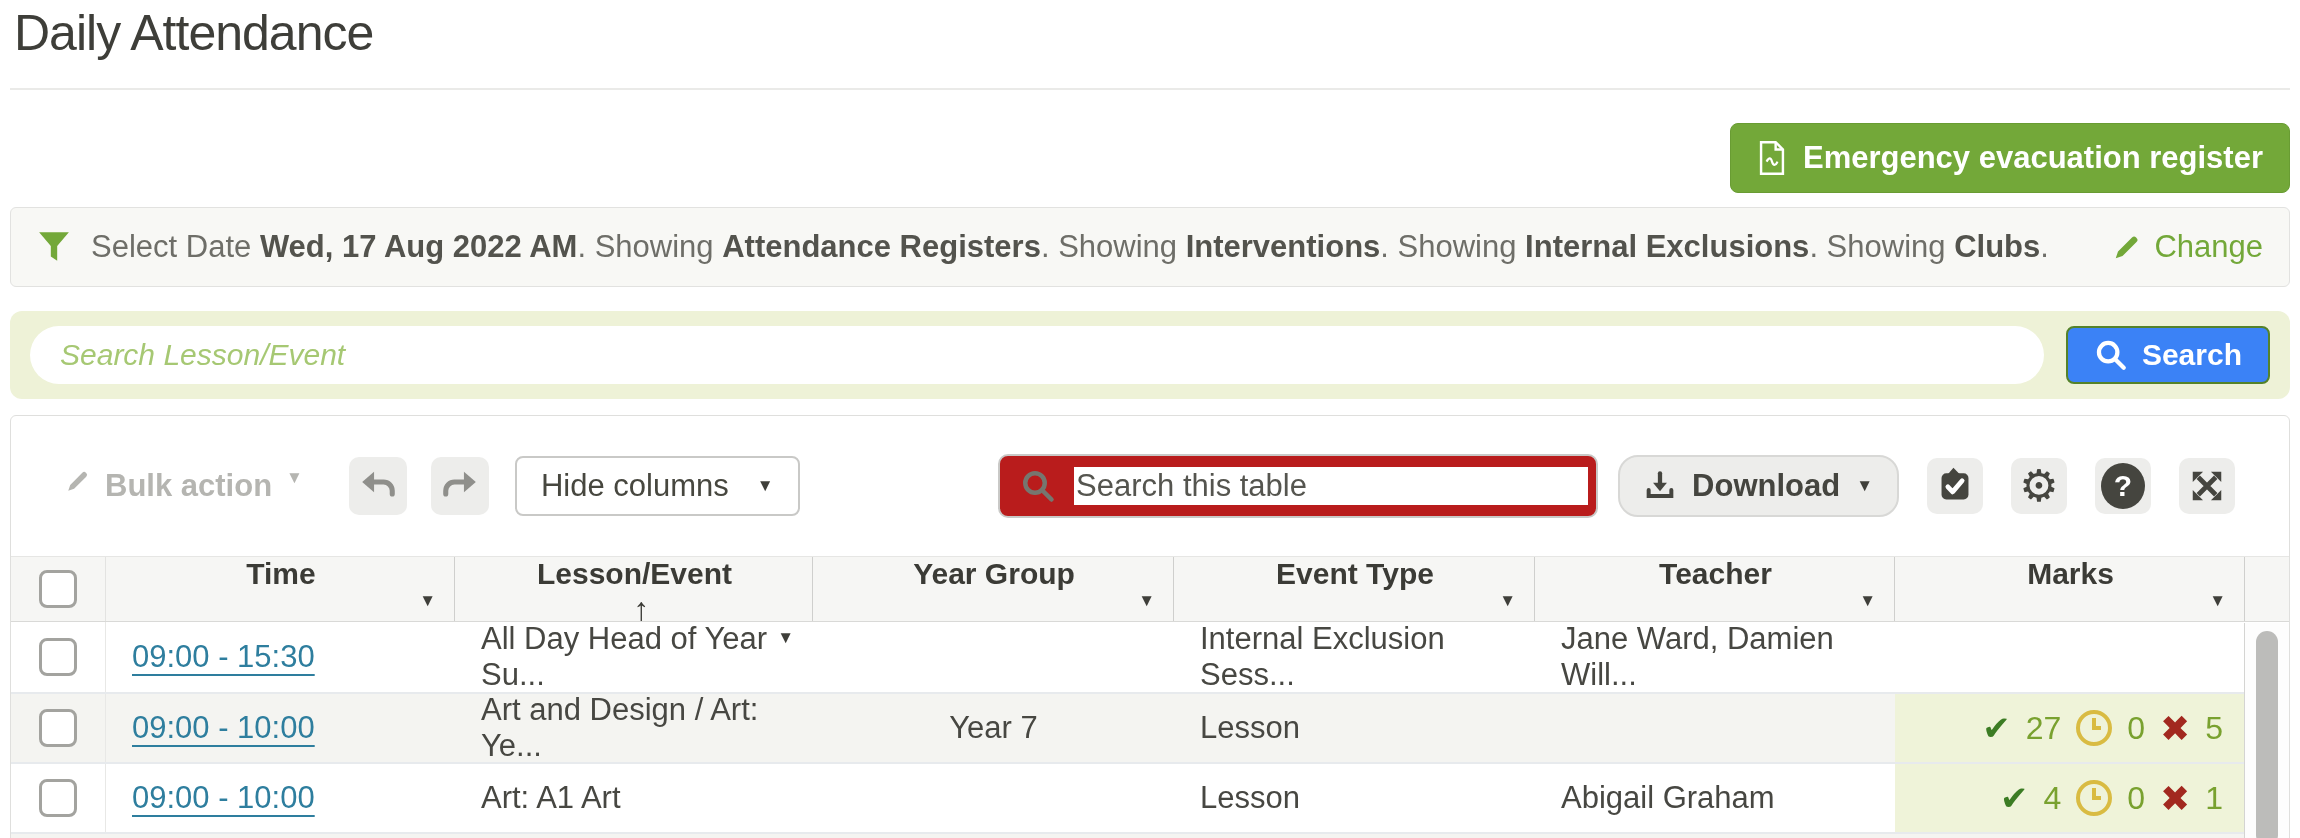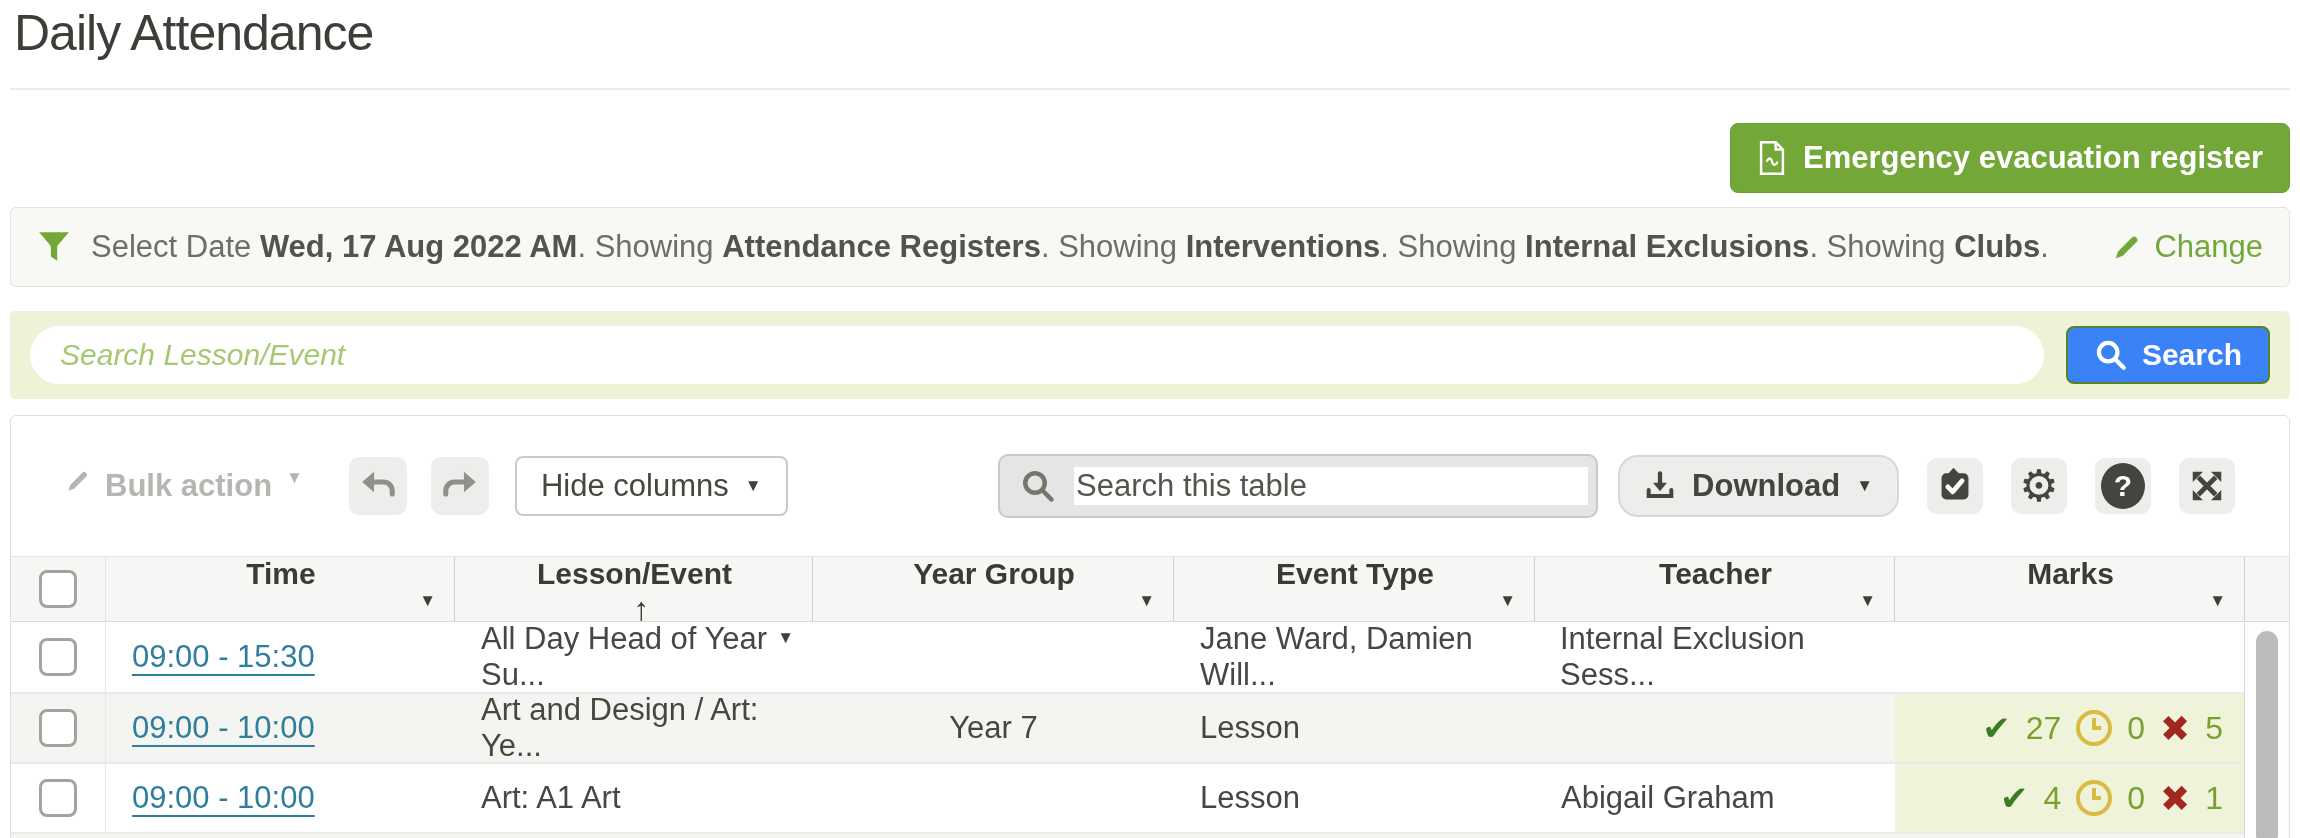--- a/index.html
+++ b/index.html
@@ -27,21 +27,21 @@
   .filter-bar { margin-top:14px; height:80px; background:#f8f8f5;
     border:1px solid #e2e2e0; border-radius:6px;
     display:flex; align-items:center; padding:0 26px; font-size:31px; }
   .filter-icon { flex:0 0 auto; margin-right:20px; display:flex; }
   .filter-text { flex:1; color:#6e6e68; white-space:nowrap; overflow:hidden; }
   .filter-text b { color:#53534d; }
   .change-link { display:flex; align-items:center; gap:12px; color:#73a839;
     font-size:31px; text-decoration:none; flex:0 0 auto; cursor:pointer; }
 
   
-  .search-panel { margin-top:24px; height:88px; background:#eef2d7; border-radius:5px;
+  .search-panel { margin-top:24px; height:88px; background:#eef2d7; border-radius:12px;
     display:flex; align-items:center; padding:0 20px; gap:22px; }
   .search-input { flex:1; height:58px; border:none; outline:none; border-radius:29px;
     background:#fff; font-size:30px; padding:0 30px; color:#4b4b46; font-family:inherit; }
   .search-input::placeholder { color:#a6c873; font-style:italic; }
   .btn-search { height:58px; padding:0 26px; background:#3b82f6; border:2px solid #55832a;
     border-radius:8px; color:#fff; font-weight:700; font-size:30px; cursor:pointer;
     display:flex; align-items:center; gap:14px; font-family:inherit; }
 
   
   .table-card { margin-top:16px; border:1px solid #dfdfdd; border-radius:6px 6px 0 0;
@@ -51,25 +51,25 @@
   .tbl-toolbar { display:flex; align-items:center; padding:38px 54px; height:140px; }
   .bulk-action { display:flex; gap:14px; color:#b5b5b1;
     font-size:31px; font-weight:700; background:none; border:none; cursor:pointer;
     font-family:inherit; padding:0; }
   .bulk-action .caret { color:#b5b5b1; }
   .icon-btn { width:58px; height:58px; background:#ededeb; border:none; border-radius:10px;
     display:flex; align-items:center; justify-content:center; cursor:pointer; }
   .u-margin { margin-left:46px; } .r-margin { margin-left:24px; }
   .btn-hide { margin-left:26px; height:60px; padding:0 24px; background:#fff;
     border:2px solid #c9c9c7; border-radius:8px; font-size:31px; color:#47473f;
-    display:flex; align-items:center; gap:16px; cursor:pointer; font-family:inherit; }
+    display:flex; align-items:center; gap:28px; cursor:pointer; font-family:inherit; }
   .caret { font-size:17px; color:#3f3f3a; }
   .table-search { margin-left:auto; width:600px; height:64px; border:2px solid #c9c9c7;
     border-radius:10px; display:flex; align-items:center; padding:0 8px 0 20px; gap:18px;
-    background:#e5e5e5; }
+    background:#b91c1c; }
   .table-search input { flex:1; border:none; outline:none; font-size:31px;
     color:#4b4b46; font-family:inherit; min-width:0; }
   .table-search input::placeholder { color:#55554f; font-style:normal; }
   .btn-download { margin-left:20px; height:62px; padding:8px 24px; background:#ededeb;
     border:2px solid #d8d8d6; border-radius:20px; font-size:31px; font-weight:700;
     color:#45453f; display:flex; align-items:center; gap:16px; cursor:pointer;
     font-family:inherit; }
   .icon-sq { width:56px; height:56px; background:#ededeb; border:none; border-radius:10px;
     margin-left:28px; display:flex; align-items:center; justify-content:center;
     cursor:pointer; color:#45453f; }
@@ -300,22 +300,22 @@
 
     <div class="tr">
       <div class="td c-check">
         <span class="cb"></span>
       </div>
       <div class="td c-time">
         <a class="time-link">09:00 - 15:30</a>
       </div>
       <div class="td c-lesson">All Day Head of Year Su...</div>
       <div class="td c-year"></div>
+      <div class="td c-event">Internal Exclusion Sess...</div>
       <div class="td c-teacher">Jane Ward, Damien Will...</div>
-      <div class="td c-event">Internal Exclusion Sess...</div>
       <div class="td c-marks"></div>
     </div>
 
     <div class="tr striped">
       <div class="td c-check">
         <span class="cb"></span>
       </div>
       <div class="td c-time">
         <a class="time-link">09:00 - 10:00</a>
       </div>

